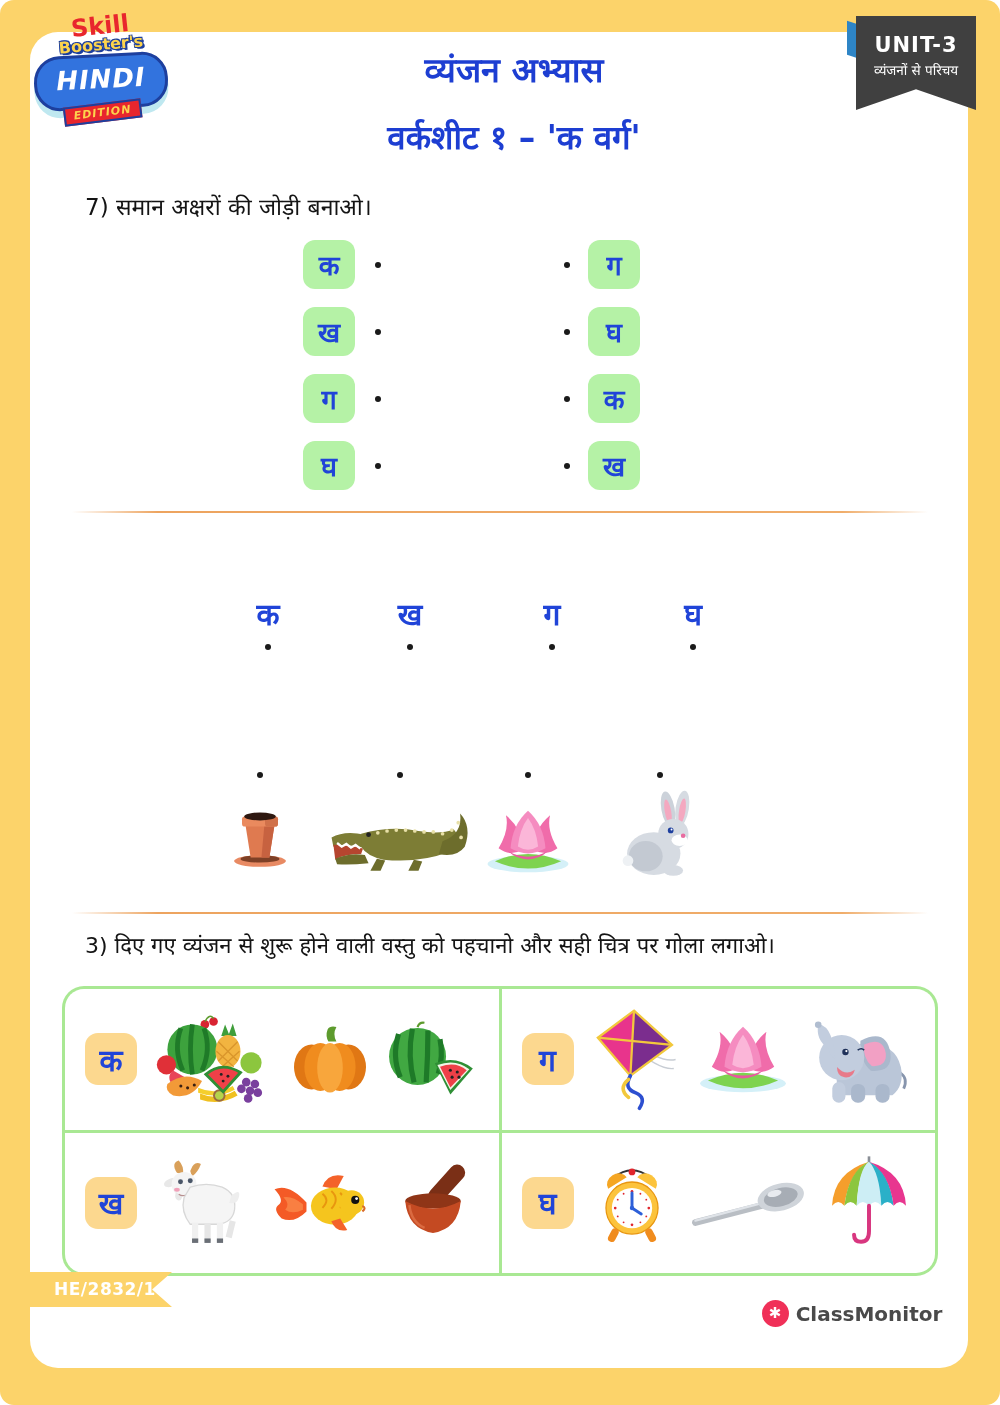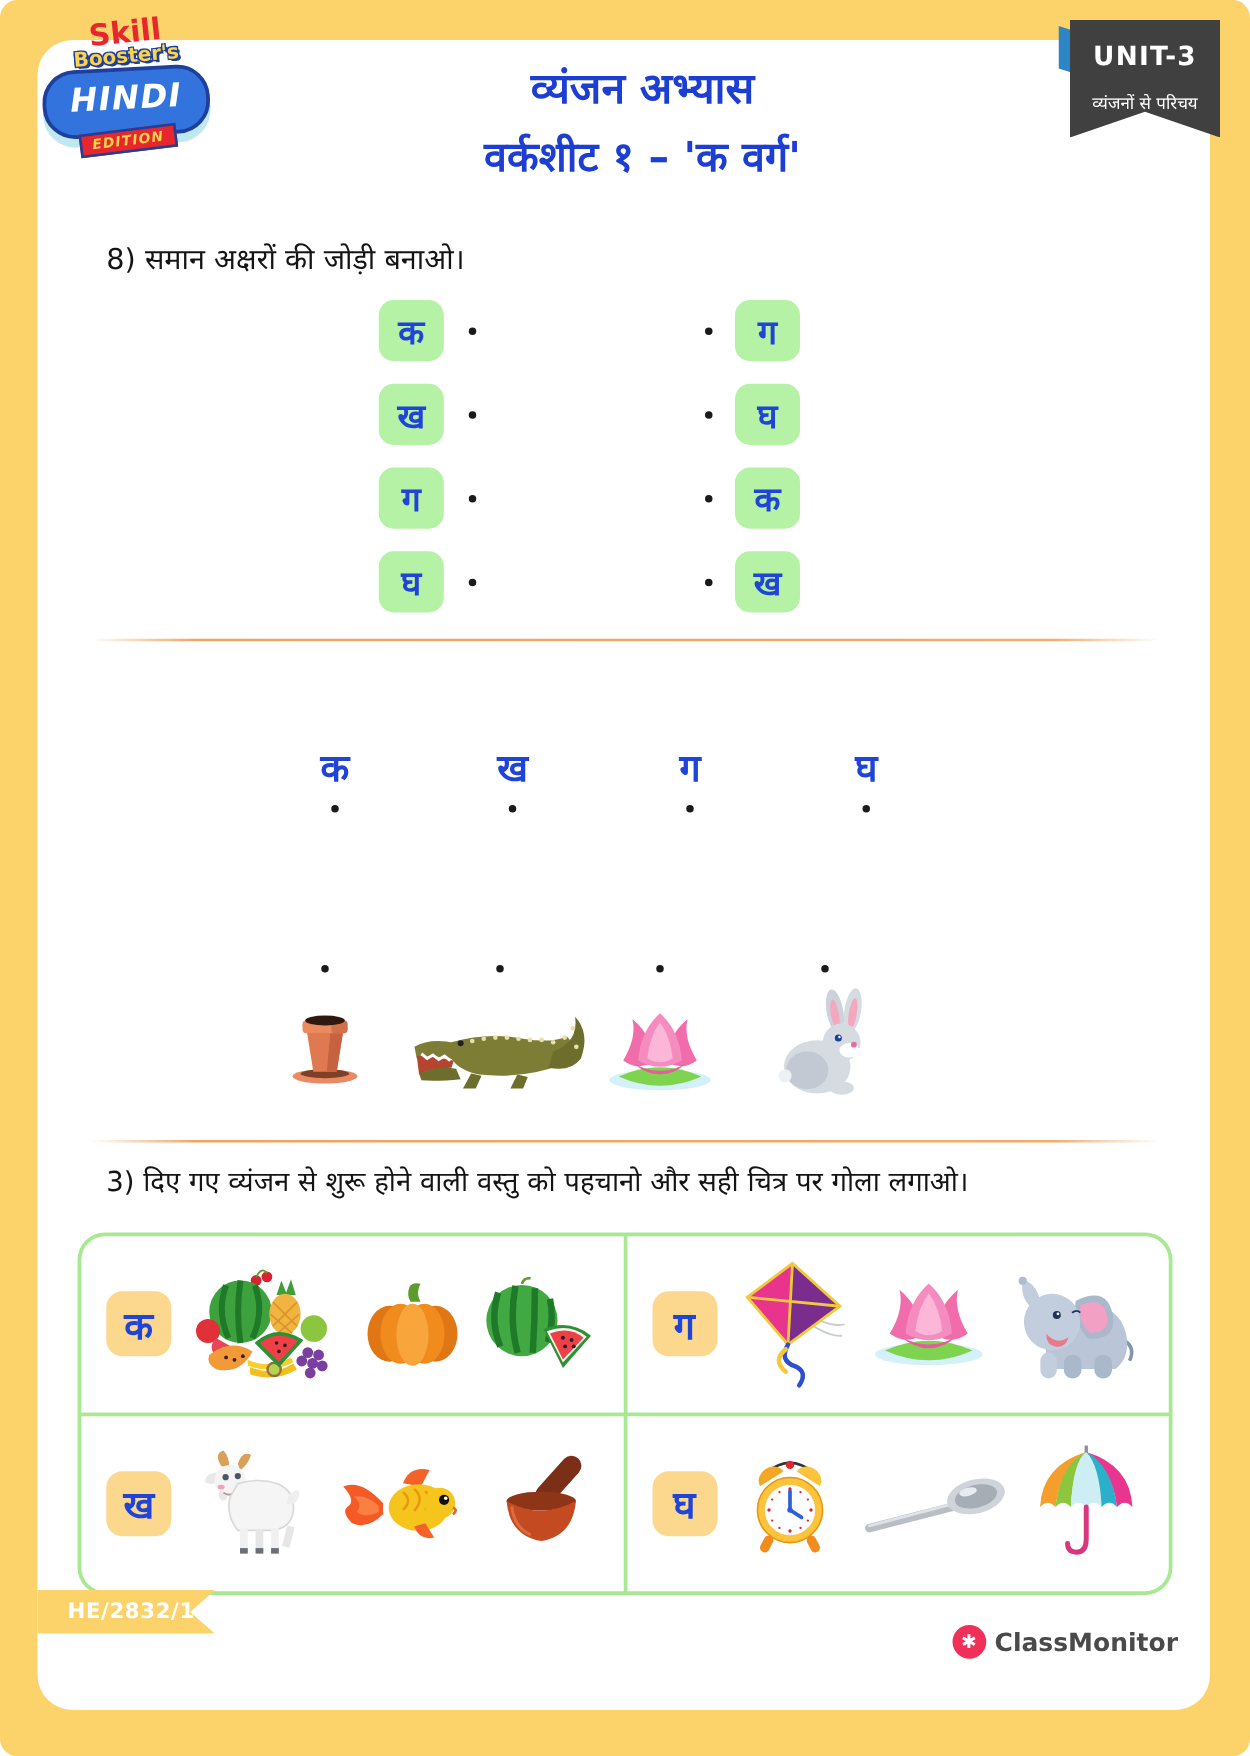--- a/index.html
+++ b/index.html
@@ -28,27 +28,27 @@
     background:#e8262d; border:2px solid #1d3f9e; color:#fcd34d; font-size:11px; font-weight:bold;
     padding:1px 8px; letter-spacing:1px; white-space:nowrap; }
 
   
   .unit-fold { position:absolute; left:847px; top:24px; width:20px; height:34px;
     background:#2e85c6; transform:skewY(18deg); z-index:1; }
   .unit-ribbon { position:absolute; left:856px; top:16px; width:120px; height:94px;
     background:#404040; clip-path:polygon(0 0,100% 0,100% 100%,50% 78%,0 100%);
     color:#fff; text-align:center; z-index:2; }
   .unit-title { font-size:21px; font-weight:bold; margin-top:17px; letter-spacing:1px; }
-  .unit-sub { font-size:13.5px; margin-top:16px;text-align:center; }
+  .unit-sub { font-size:13.5px; margin-top:4px;text-align:center; }
 
   
   .title { position:absolute; left:0; right:0; top:46px; text-align:center;
     color:#1d3ed2; font-weight:bold; z-index:2;padding-left:28px; }
   .title-l1 { font-size:34px; }
-  .title-l2 { font-size:33px; margin-top:10px; }
+  .title-l2 { font-size:33px; margin-top:22px; }
 
   
   .q { position:absolute; left:85px; color:#141414; font-size:23px; z-index:2; }
   #q1 { top:190px; } #q2 { top:535px; } #q3 { top:929px; font-size:22px; }
 
   
   .m1row { position:absolute; left:303px; width:337px; height:49px; z-index:2; }
   .gbox { position:absolute; top:0; width:52px; height:49px; background:#b5f2a6; border-radius:12px;
     display:flex; align-items:center; justify-content:center;
     font-size:27px; font-weight:bold; color:#2044d8; }
@@ -350,21 +350,21 @@
   <div class="unit-ribbon">
     <div class="unit-title">UNIT-3</div>
     <div class="unit-sub">व्यंजनों से परिचय</div>
   </div>
 
   <div class="title">
     <div class="title-l1">व्यंजन अभ्यास</div>
     <div class="title-l2">वर्कशीट १ – 'क वर्ग'</div>
   </div>
 
-  <div class="q" id="q1">8) समान अक्षरों की जोड़ी बनाओ।</div>
+  <div class="q" id="q1">7) समान अक्षरों की जोड़ी बनाओ।</div>
 
   <div class="m1row" style="top:240px">
     <div class="gbox l">क</div>
     <div class="dot mdot l"></div>
     <div class="dot mdot r"></div>
     <div class="gbox r">ग</div>
   </div>
   <div class="m1row" style="top:307px">
     <div class="gbox l">ख</div>
     <div class="dot mdot l"></div>

